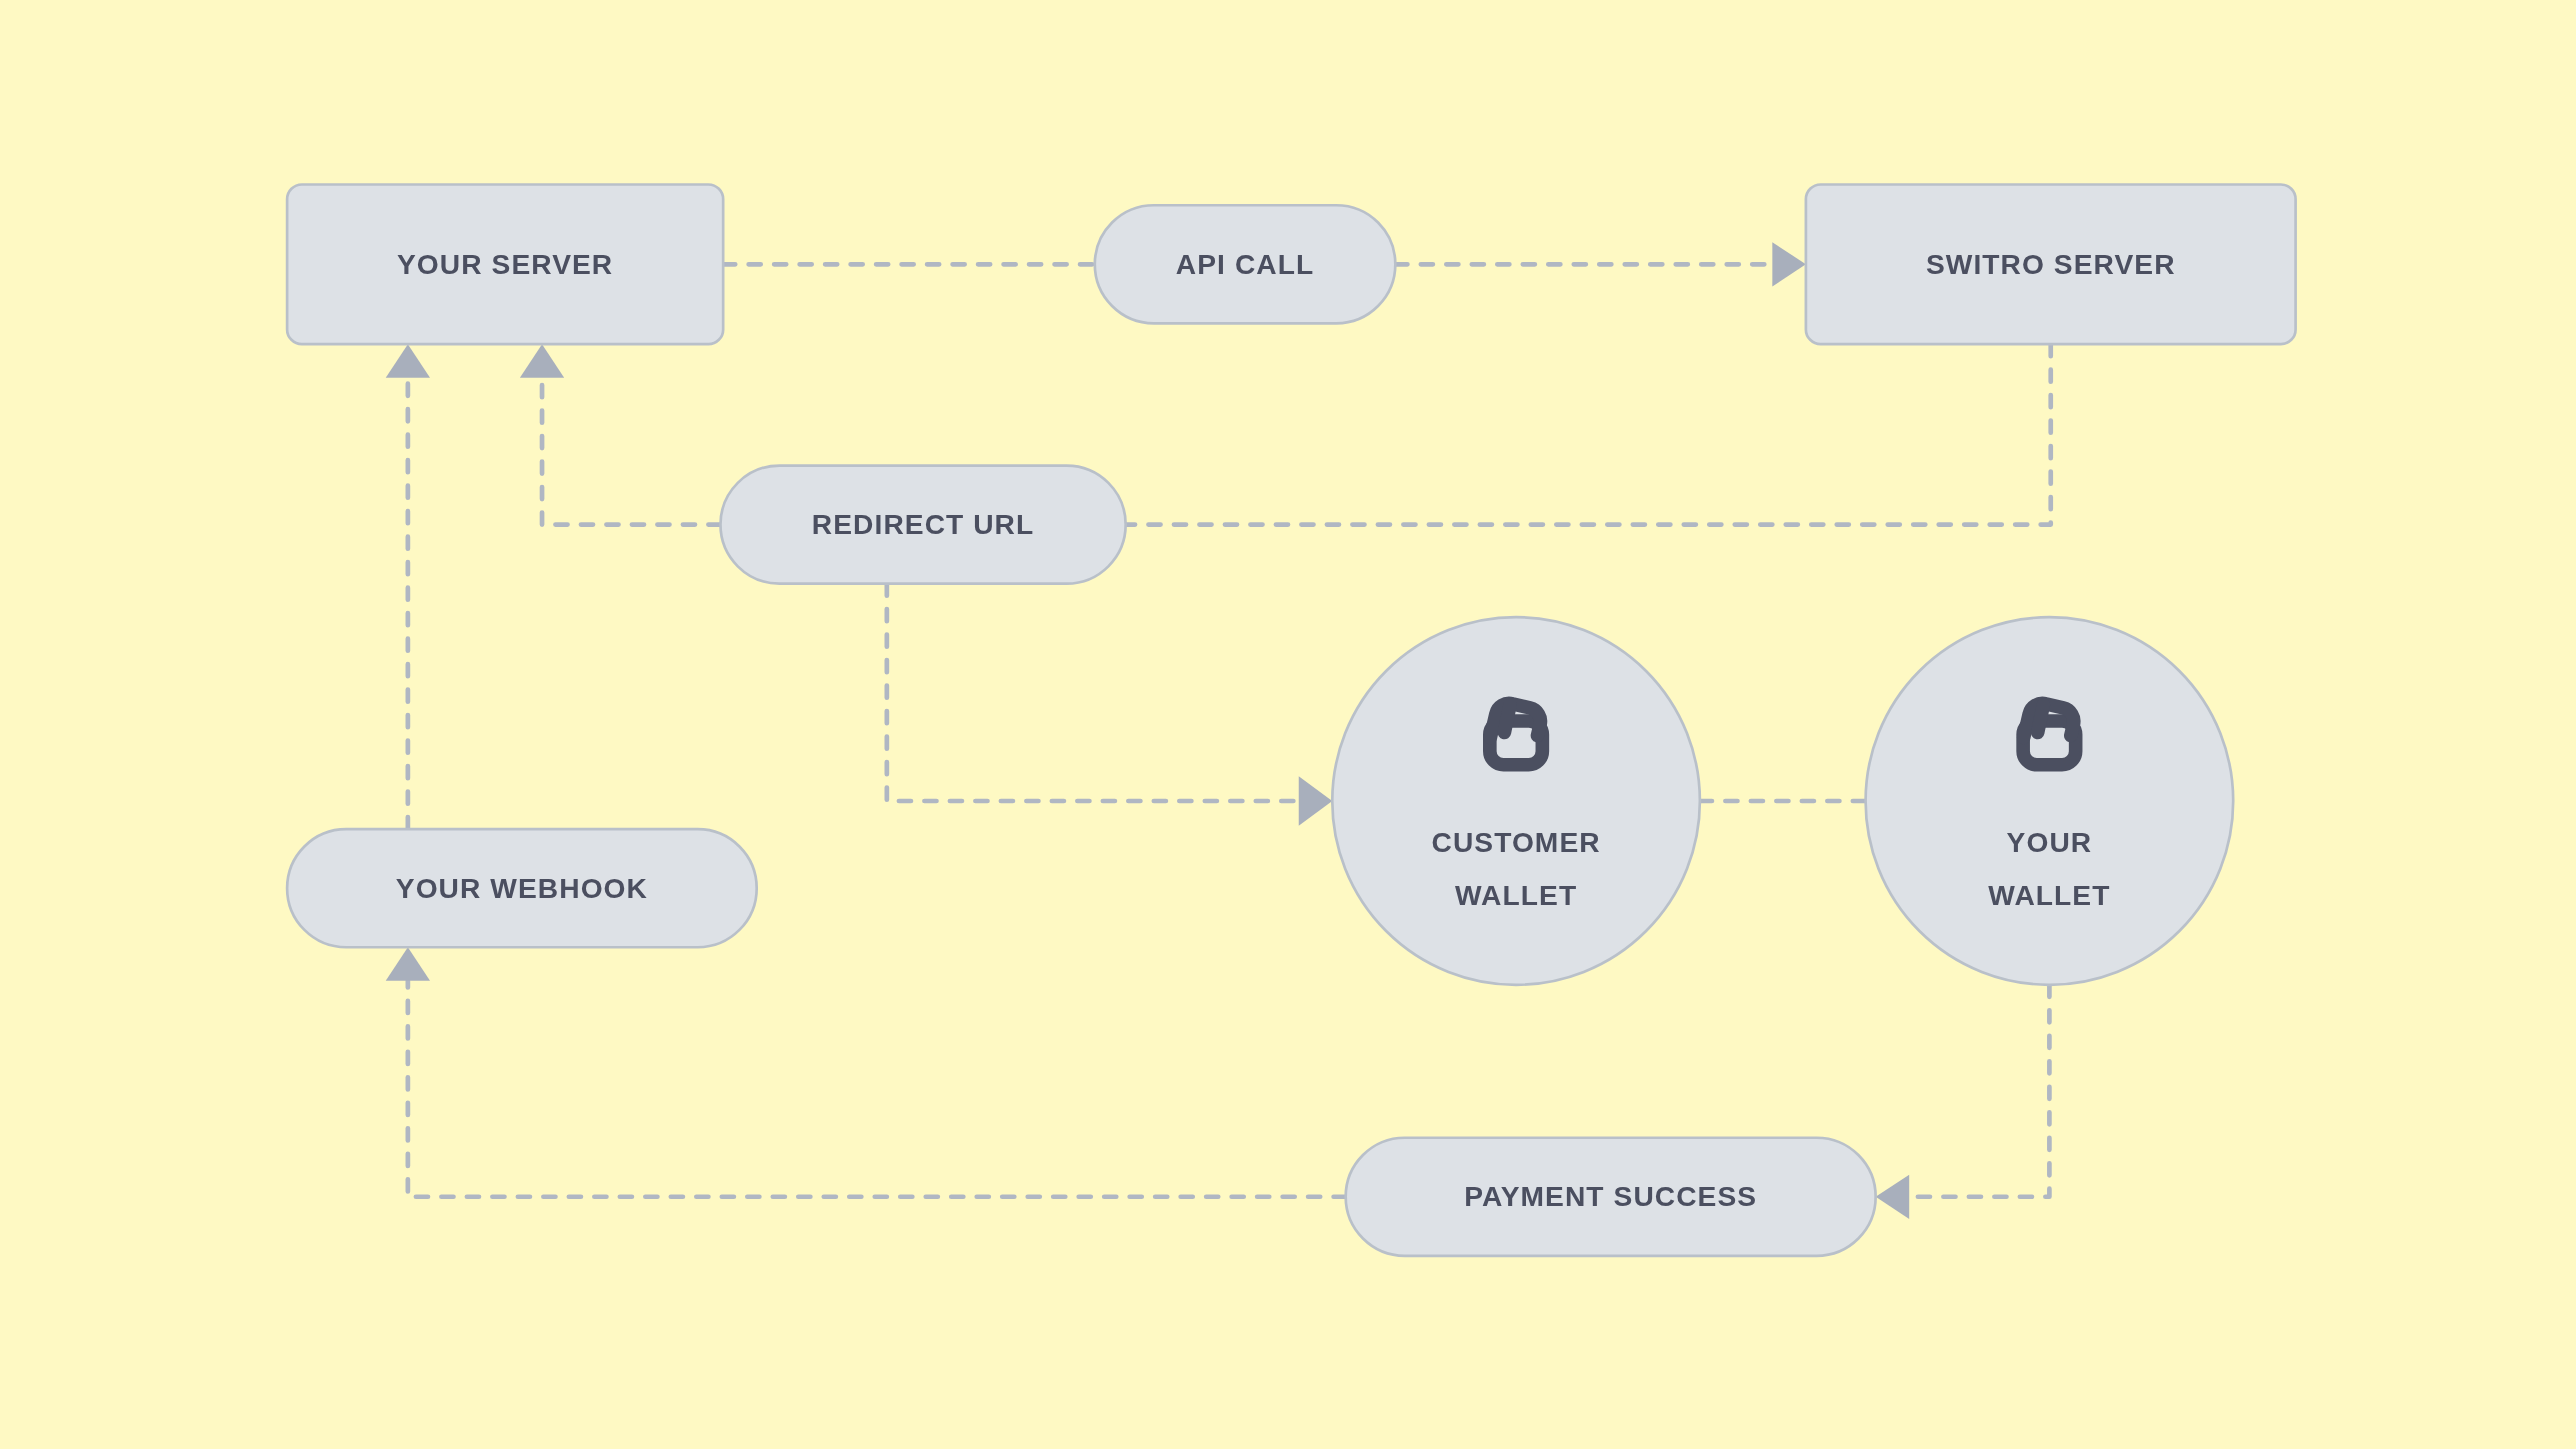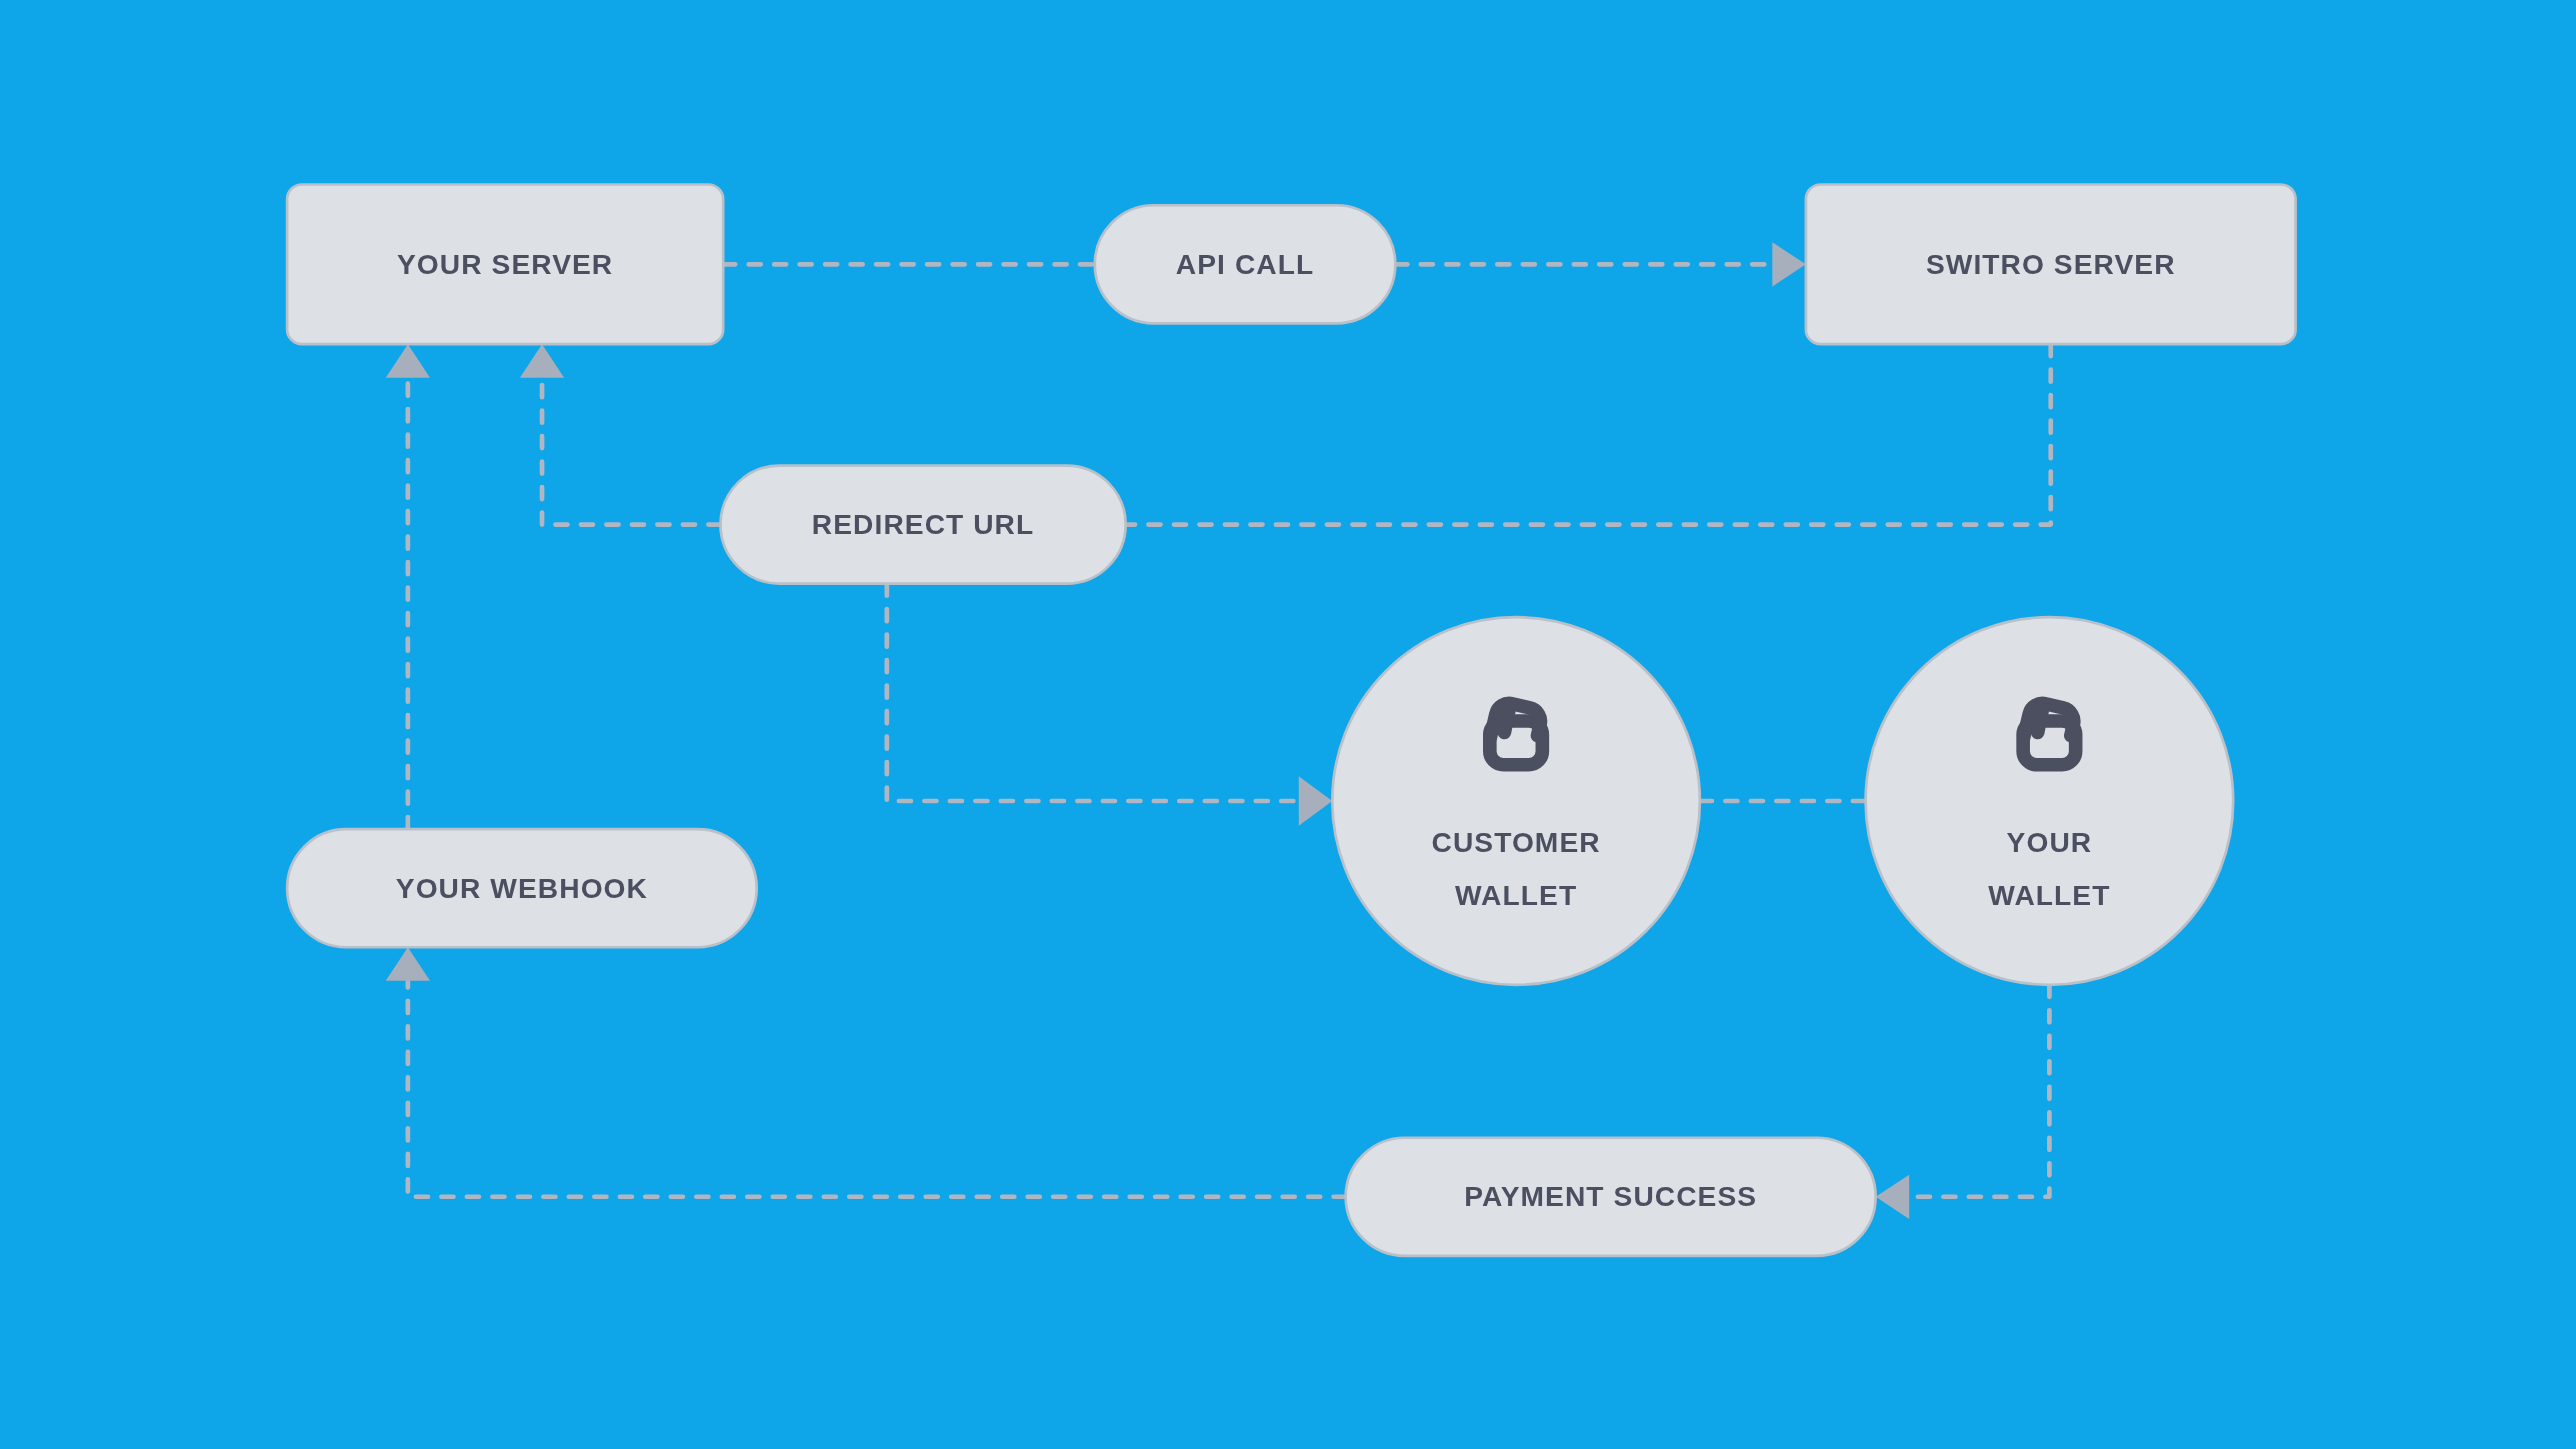--- a/index.html
+++ b/index.html
@@ -4,21 +4,21 @@
 <style>
   html, body {
     margin: 0;
     padding: 0;
     background: #000000;
   }
   #stage {
     position: relative;
     width: 2576px;
     height: 1449px;
-    background: #0ea5e9;
+    background: #fef9c3;
     overflow: hidden;
   }
   svg#diagram {
     position: absolute;
     left: 0;
     top: 0;
     width: 2576px;
     height: 1449px;
     display: block;
   }

